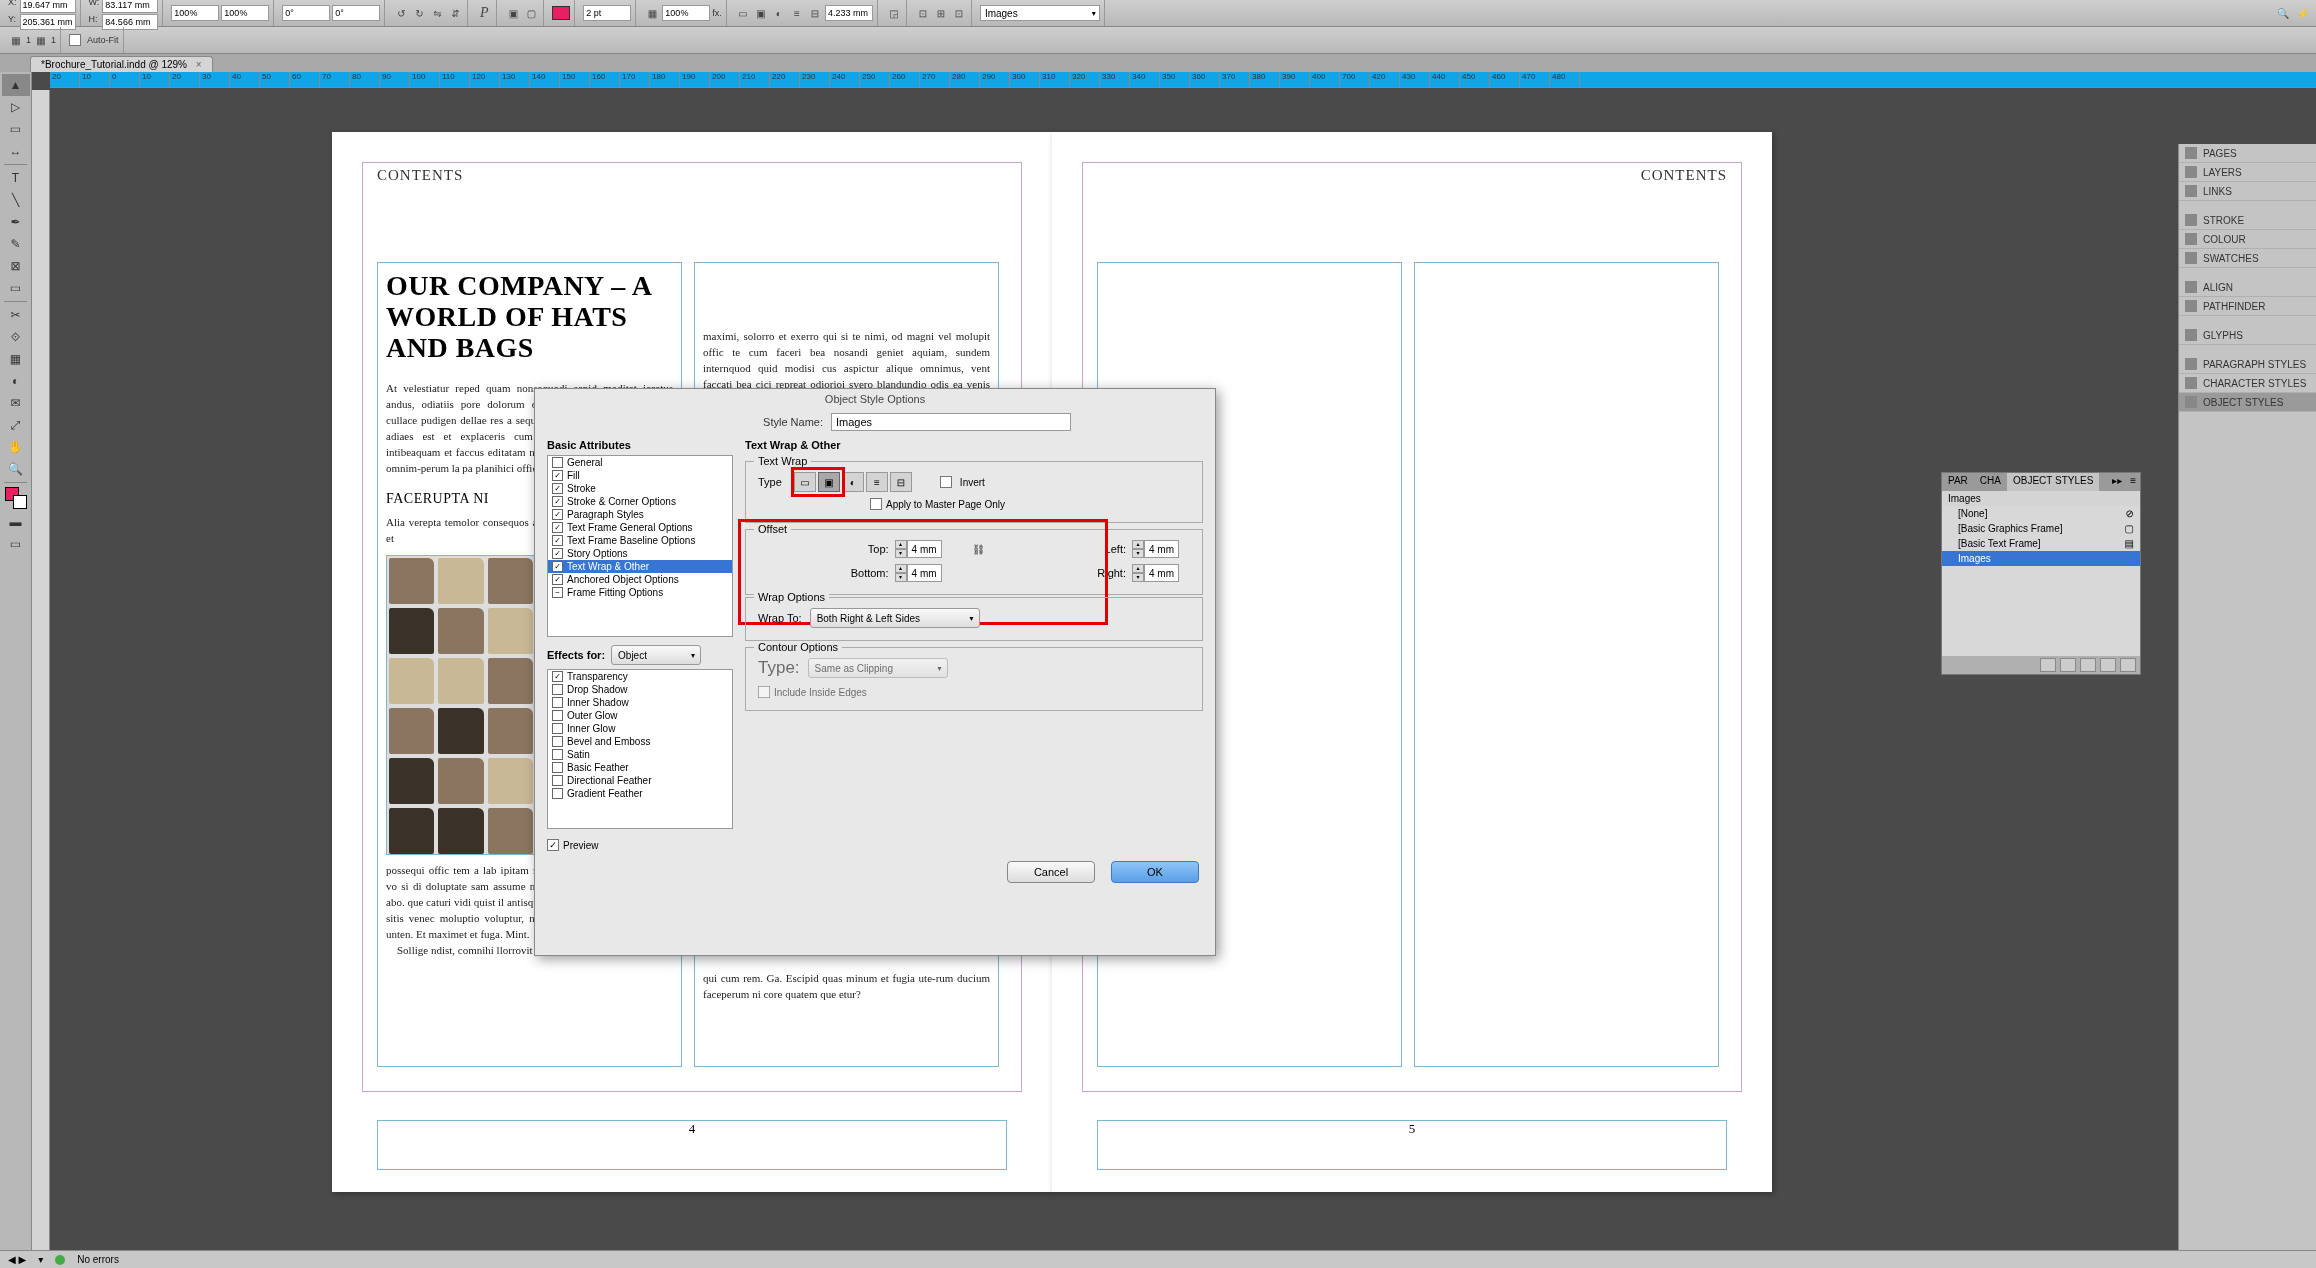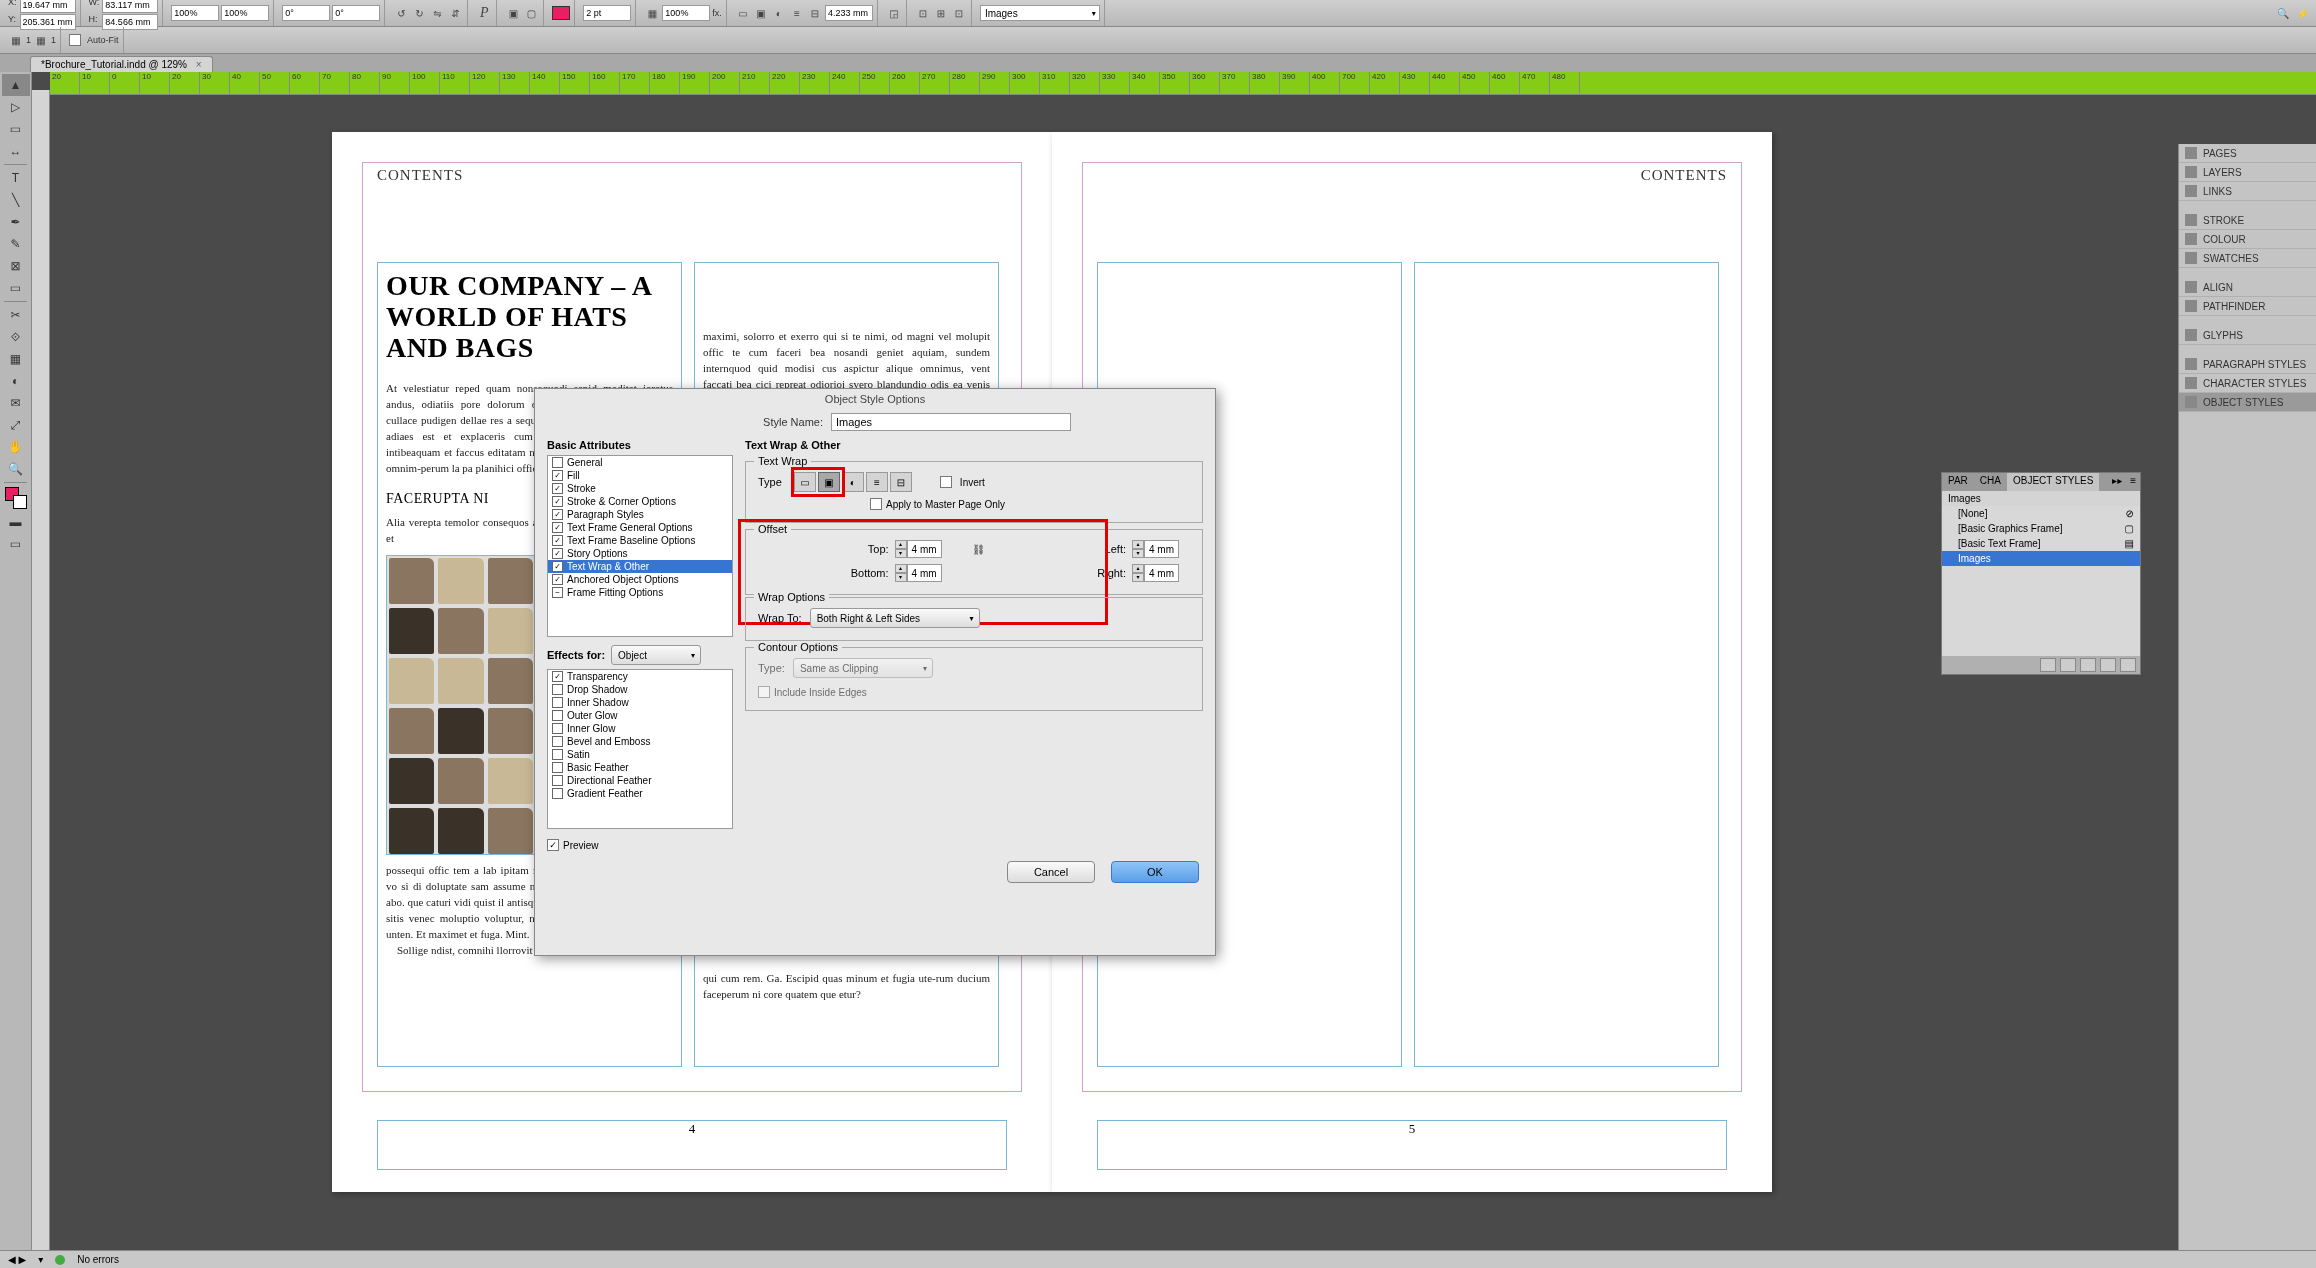--- a/index.html
+++ b/index.html
@@ -19,21 +19,21 @@
 .tab-close{margin-left:6px;color:#666;cursor:pointer;}
 .workspace{display:flex;height:1196px;position:relative;}
 .toolbox{width:32px;background:#b8b8b8;display:flex;flex-direction:column;padding:2px 0;gap:0;border-right:1px solid #888;}
 .tool{width:28px;height:22px;margin:0 auto;display:flex;align-items:center;justify-content:center;font-size:12px;color:#333;cursor:pointer;}
 .tool.sel{background:#888;}
 .tool-sep{height:1px;background:#888;margin:2px 4px;}
 .color-box{width:22px;height:22px;margin:2px auto;position:relative;}
 .color-fg{width:14px;height:14px;background:#e91e63;border:1px solid #000;position:absolute;top:0;left:0;}
 .color-bg{width:14px;height:14px;background:#fff;border:1px solid #000;position:absolute;bottom:0;right:0;}
 .canvas-area{flex:1;background:#4a4a4a;position:relative;overflow:hidden;}
-.ruler-h{position:absolute;top:0;left:18px;right:0;height:23px;background:#84cc16;border-bottom:1px solid #888;display:flex;overflow:hidden;}
+.ruler-h{position:absolute;top:0;left:18px;right:0;height:16px;background:#0ea5e9;border-bottom:1px solid #888;display:flex;overflow:hidden;}
 .ruler-v{position:absolute;top:18px;left:0;width:18px;bottom:0;background:#d4d4d4;border-right:1px solid #888;}
 .ruler-tick{flex:0 0 30px;border-right:1px solid #888;font-size:8px;padding-left:2px;color:#333;position:relative;}
 .spread{position:absolute;top:60px;left:300px;display:flex;gap:0;}
 .page{width:720px;height:1060px;background:#fff;box-shadow:2px 2px 6px rgba(0,0,0,.3);position:relative;}
 .page-margin{position:absolute;top:30px;left:30px;right:30px;bottom:100px;border:1px solid #d0a0d0;}
 .page-heading{position:absolute;top:35px;font-family:Georgia,serif;font-size:15px;letter-spacing:1px;color:#333;}
 .page-heading.left{left:45px;}
 .page-heading.right{right:45px;}
 .page-num{position:absolute;bottom:55px;left:50%;transform:translateX(-50%);font-family:Georgia,serif;font-size:13px;}
 .text-frame{position:absolute;border:1px solid #7ab8d8;}
@@ -596,21 +596,21 @@
           <span style="font-size:11px;">Wrap To:</span>
           <div class="select" style="width:170px;">
               <span>Both Right &amp; Left Sides</span>
             </div>
         </div>
       </div>
 
       <div class="fieldset">
         <div class="fieldset-legend">Contour Options</div>
         <div style="display:flex;align-items:center;gap:8px;opacity:.55;">
-          <span style="font-size:11px;">Type:</span>
+          <span style="font-size:17px;">Type:</span>
           <div class="select" style="width:140px;">
               <span>Same as Clipping</span>
             </div>
         </div>
         <div style="display:flex;align-items:center;margin-top:8px;opacity:.55;">
           <span class="checkbox"></span>
           <span>Include Inside Edges</span>
         </div>
       </div>
 

